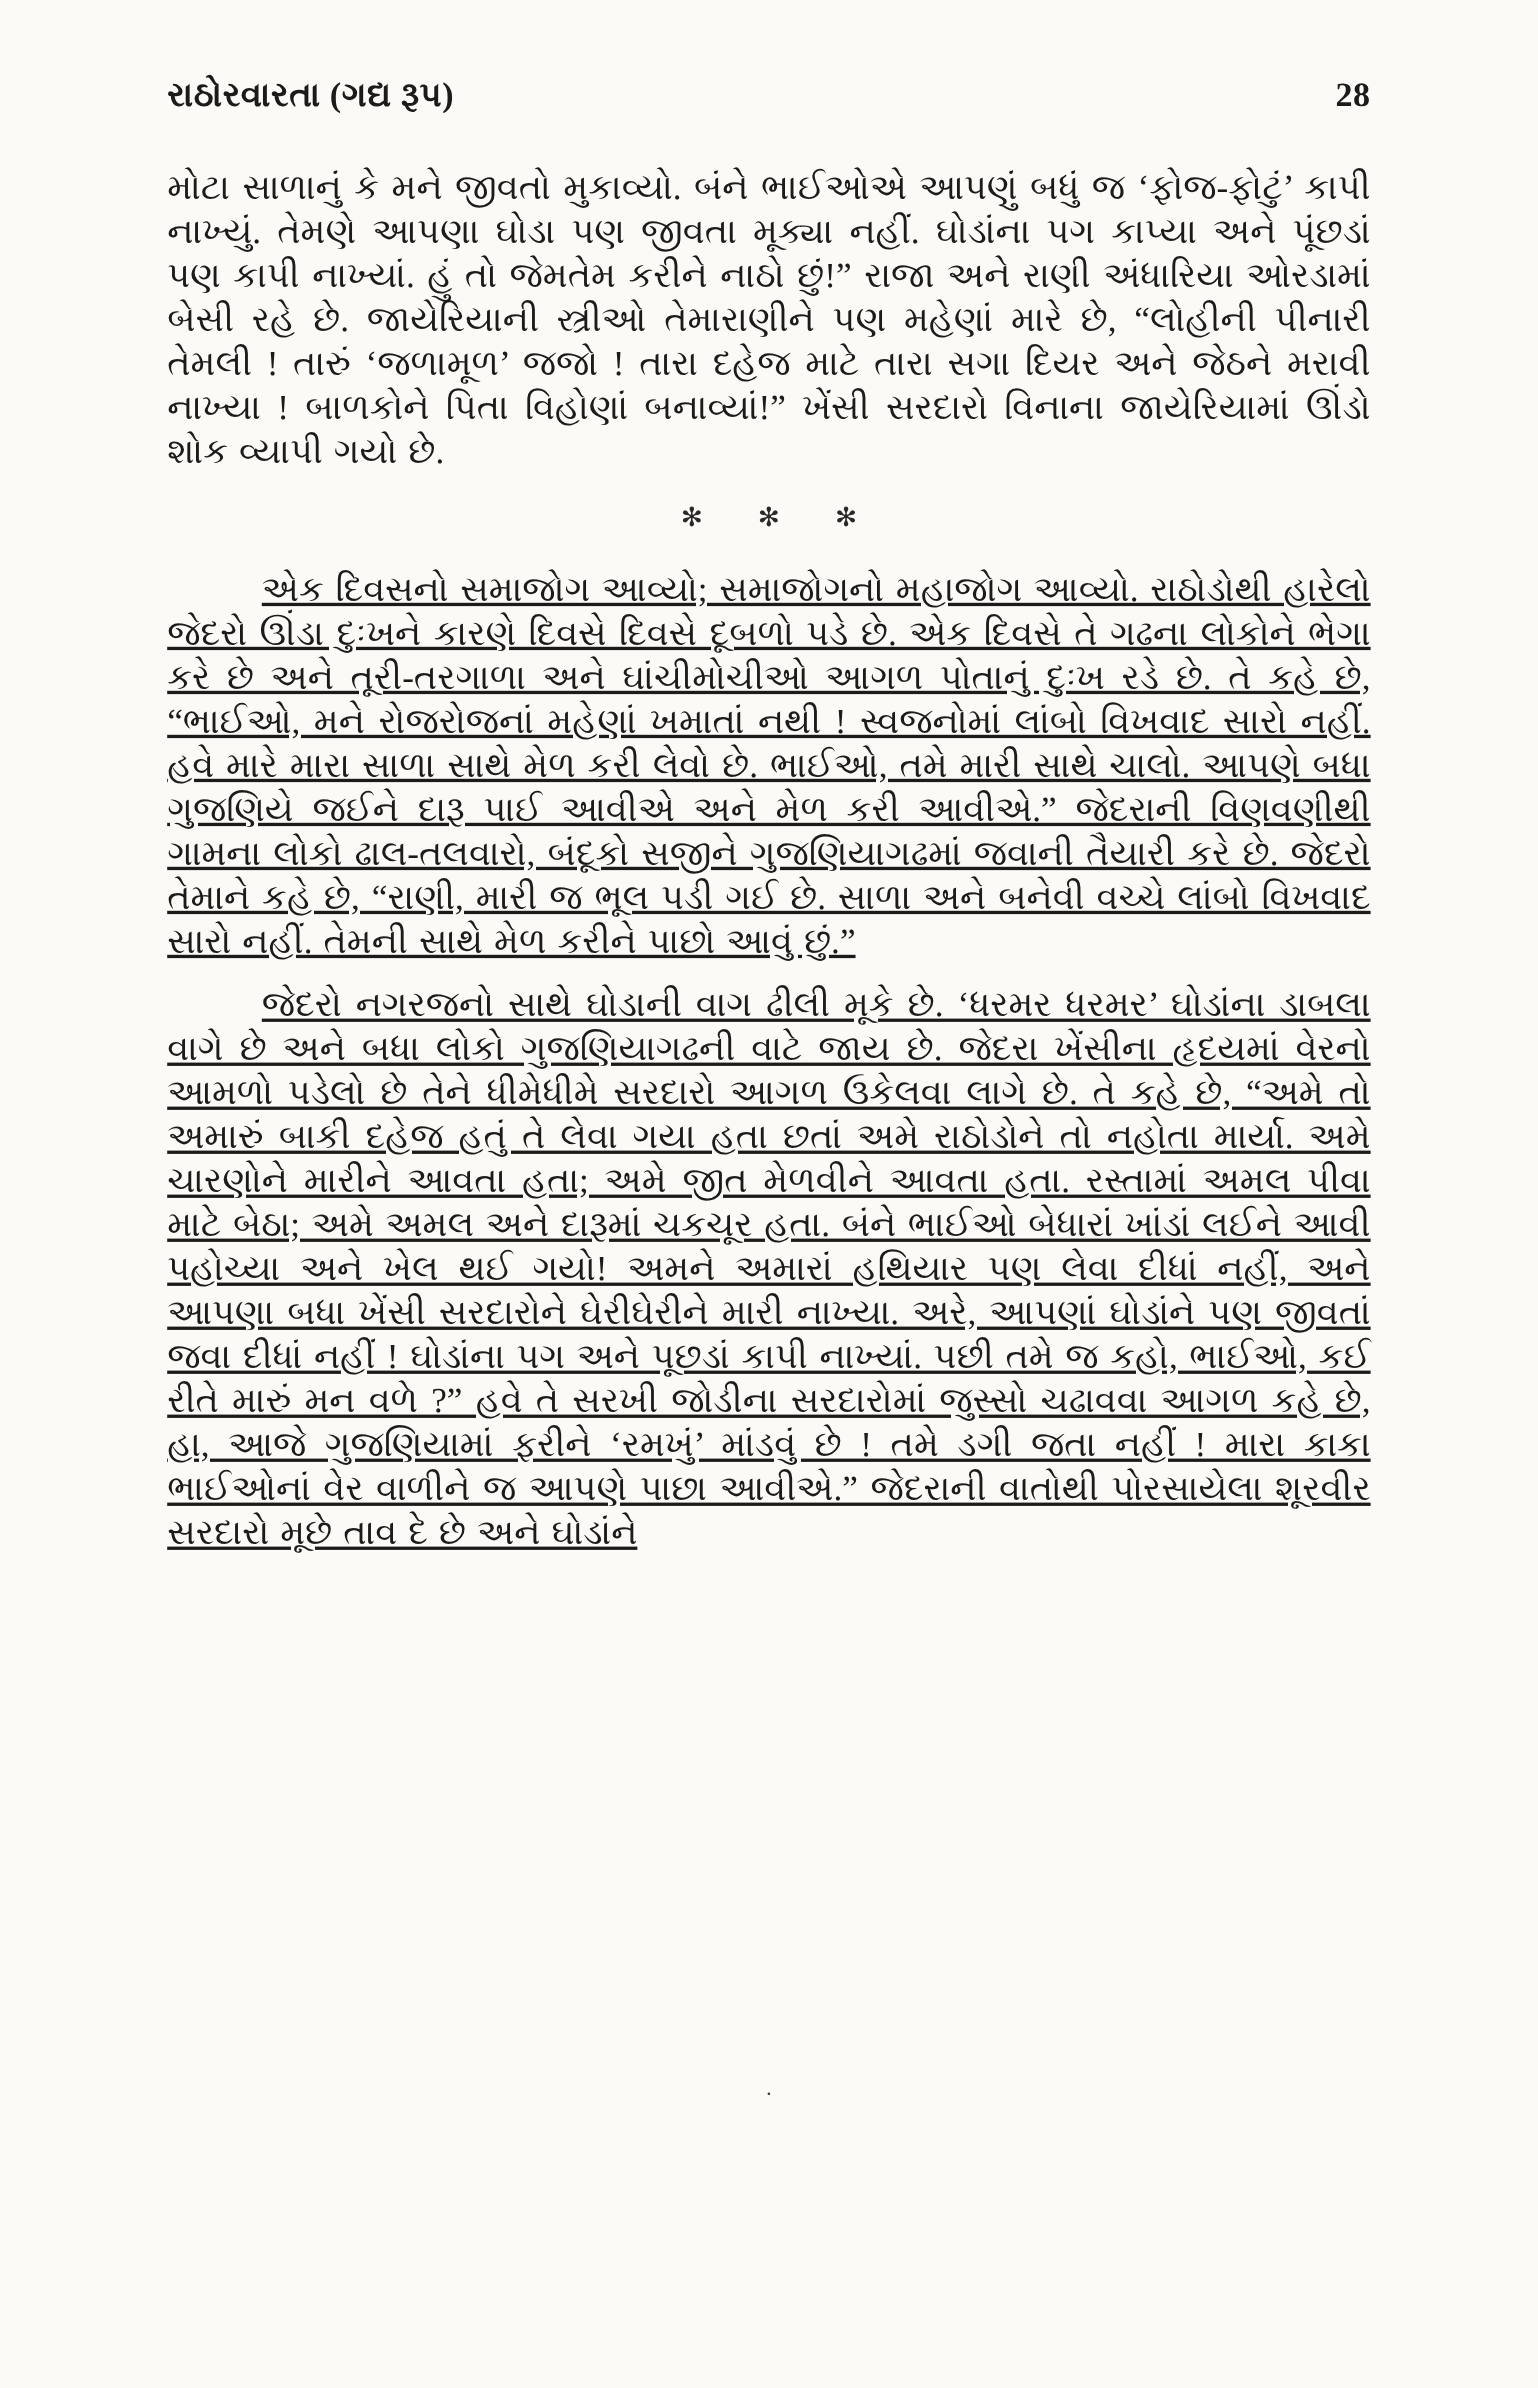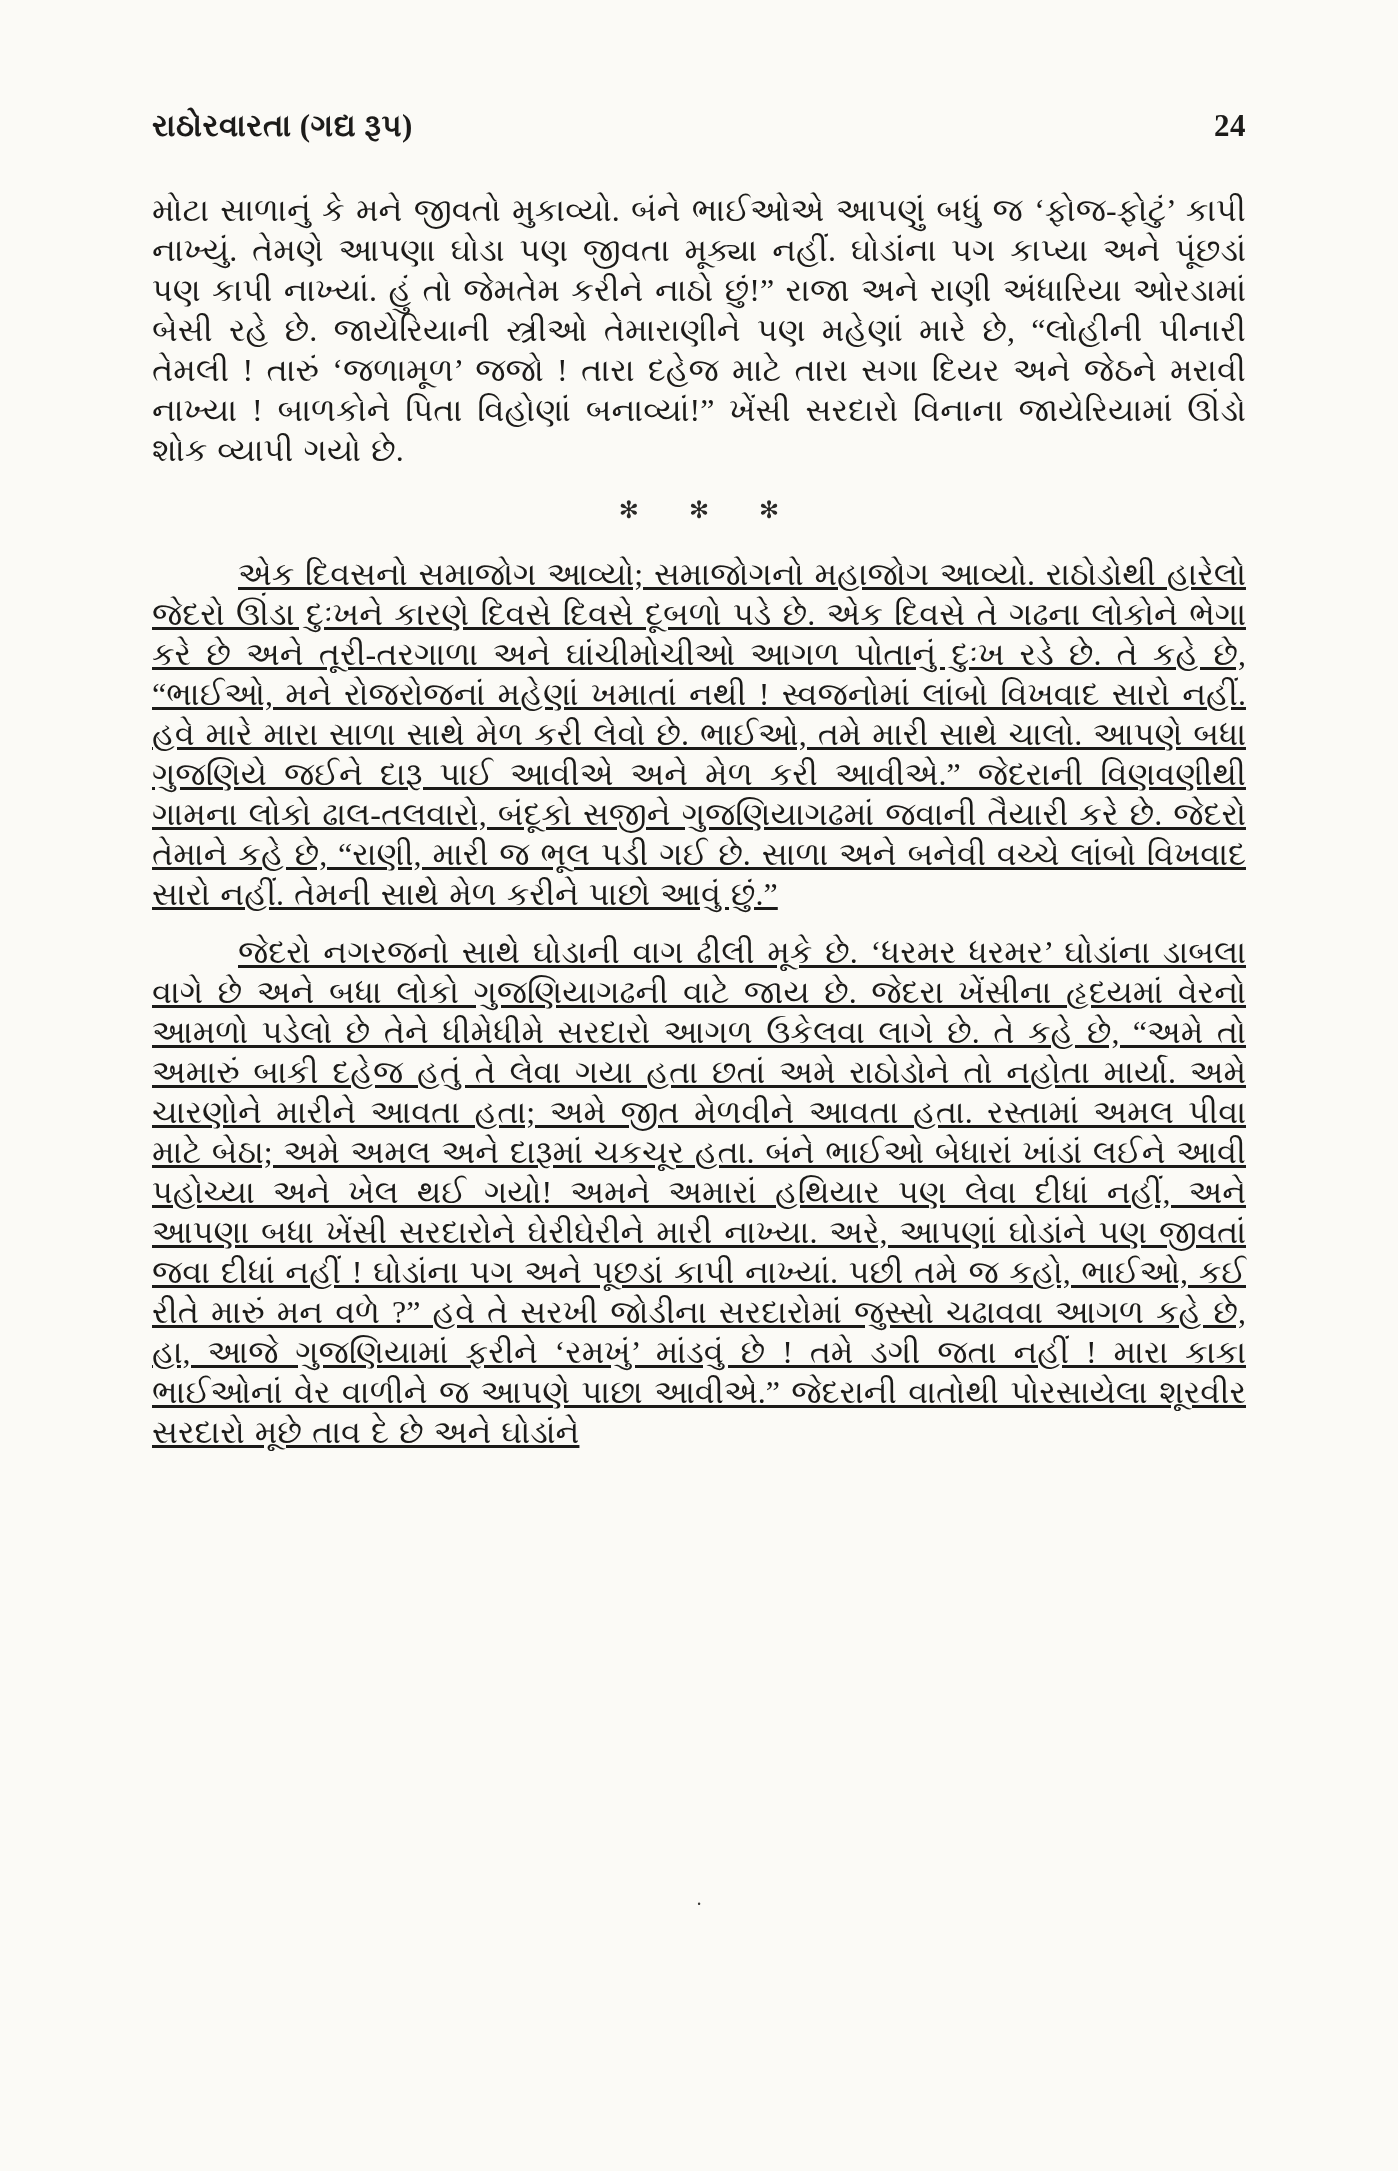--- a/index.html
+++ b/index.html
@@ -9,21 +9,21 @@
   }
   .page {
     position: relative;
     width: 1398px;
     height: 2171px;
     margin: 0 auto;
     background: #fbfaf6;
     color: #1c1b19;
     font-family: "Liberation Serif", "DejaVu Serif", serif;
     box-sizing: border-box;
-    padding: 108px 152px 0 152px;
+    padding: 68px 152px 0 152px;
     overflow: hidden;
   }
   .header {
     display: flex;
     justify-content: space-between;
     align-items: baseline;
     font-size: 31px;
     letter-spacing: 0.5px;
     margin-bottom: 46px;
     font-weight: 600;
@@ -59,21 +59,21 @@
     color: #3a3936;
   }
 </style>
 </head>
 <body>
 
 <div class="page">
 
   <div class="header">
     <span class="title">રાઠોરવારતા (ગદ્ય રૂપ)</span>
-    <span class="page-num">24</span>
+    <span class="page-num">28</span>
   </div>
 
   <p class="para">મોટા સાળાનું કે મને જીવતો મુકાવ્યો. બંને ભાઈઓએ આપણું બધું જ ‘ફોજ-ફોટું’ કાપી નાખ્યું. તેમણે આપણા ઘોડા પણ જીવતા મૂક્યા નહીં. ઘોડાંના પગ કાપ્યા અને પૂંછડાં પણ કાપી નાખ્યાં. હું તો જેમતેમ કરીને નાઠો છું!” રાજા અને રાણી અંધારિયા ઓરડામાં બેસી રહે છે. જાયેરિયાની સ્ત્રીઓ તેમારાણીને પણ મહેણાં મારે છે, “લોહીની પીનારી તેમલી ! તારું ‘જળામૂળ’ જજો ! તારા દહેજ માટે તારા સગા દિયર અને જેઠને મરાવી નાખ્યા ! બાળકોને પિતા વિહોણાં બનાવ્યાં!” ખેંસી સરદારો વિનાના જાયેરિયામાં ઊંડો શોક વ્યાપી ગયો છે.</p>
 
   <div class="separator">✻ ✻ ✻</div>
 
   <p class="para indent">એક દિવસનો સમાજોગ આવ્યો; સમાજોગનો મહાજોગ આવ્યો. રાઠોડોથી હારેલો જેદરો ઊંડા દુઃખને કારણે દિવસે દિવસે દૂબળો પડે છે. એક દિવસે તે ગઢના લોકોને ભેગા કરે છે અને તૂરી-તરગાળા અને ઘાંચીમોચીઓ આગળ પોતાનું દુઃખ રડે છે. તે કહે છે, “ભાઈઓ, મને રોજરોજનાં મહેણાં ખમાતાં નથી ! સ્વજનોમાં લાંબો વિખવાદ સારો નહીં. હવે મારે મારા સાળા સાથે મેળ કરી લેવો છે. ભાઈઓ, તમે મારી સાથે ચાલો. આપણે બધા ગુજણિયે જઈને દારૂ પાઈ આવીએ અને મેળ કરી આવીએ.” જેદરાની વિણવણીથી ગામના લોકો ઢાલ-તલવારો, બંદૂકો સજીને ગુજણિયાગઢમાં જવાની તૈયારી કરે છે. જેદરો તેમાને કહે છે, “રાણી, મારી જ ભૂલ પડી ગઈ છે. સાળા અને બનેવી વચ્ચે લાંબો વિખવાદ સારો નહીં. તેમની સાથે મેળ કરીને પાછો આવું છું.”</p>
 
   <p class="para indent">જેદરો નગરજનો સાથે ઘોડાની વાગ ઢીલી મૂકે છે. ‘ધરમર ધરમર’ ઘોડાંના ડાબલા વાગે છે અને બધા લોકો ગુજણિયાગઢની વાટે જાય છે. જેદરા ખેંસીના હૃદયમાં વેરનો આમળો પડેલો છે તેને ધીમેધીમે સરદારો આગળ ઉકેલવા લાગે છે. તે કહે છે, “અમે તો અમારું બાકી દહેજ હતું તે લેવા ગયા હતા છતાં અમે રાઠોડોને તો નહોતા માર્યા. અમે ચારણોને મારીને આવતા હતા; અમે જીત મેળવીને આવતા હતા. રસ્તામાં અમલ પીવા માટે બેઠા; અમે અમલ અને દારૂમાં ચકચૂર હતા. બંને ભાઈઓ બેધારાં ખાંડાં લઈને આવી પહોચ્યા અને ખેલ થઈ ગયો! અમને અમારાં હથિયાર પણ લેવા દીધાં નહીં, અને આપણા બધા ખેંસી સરદારોને ઘેરીઘેરીને મારી નાખ્યા. અરે, આપણાં ઘોડાંને પણ જીવતાં જવા દીધાં નહીં ! ઘોડાંના પગ અને પૂછડાં કાપી નાખ્યાં. પછી તમે જ કહો, ભાઈઓ, કઈ રીતે મારું મન વળે ?” હવે તે સરખી જોડીના સરદારોમાં જુસ્સો ચઢાવવા આગળ કહે છે, હા, આજે ગુજણિયામાં ફરીને ‘રમખું’ માંડવું છે ! તમે ડગી જતા નહીં ! મારા કાકા ભાઈઓનાં વેર વાળીને જ આપણે પાછા આવીએ.” જેદરાની વાતોથી પોરસાયેલા શૂરવીર સરદારો મૂછે તાવ દે છે અને ઘોડાંને</p>
 

